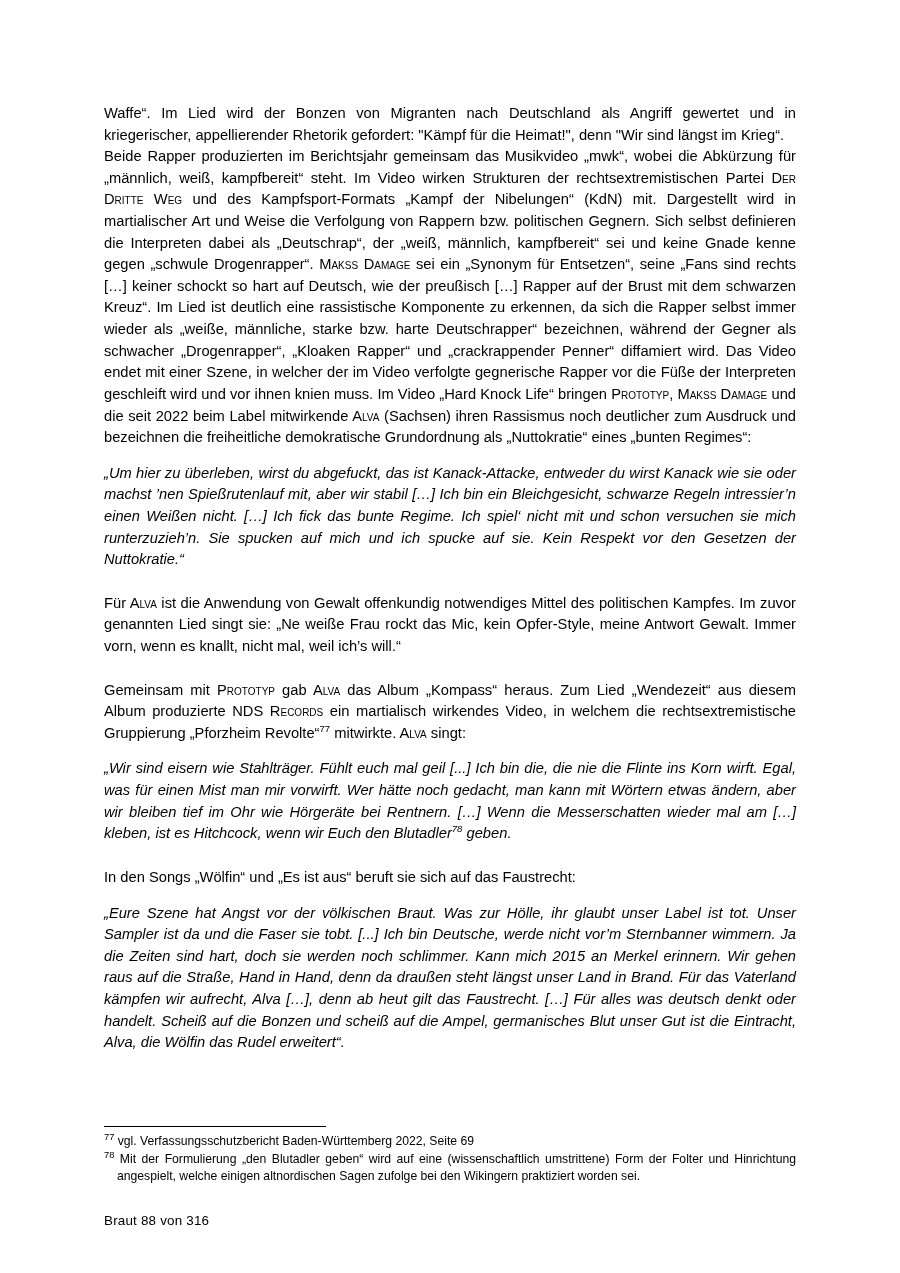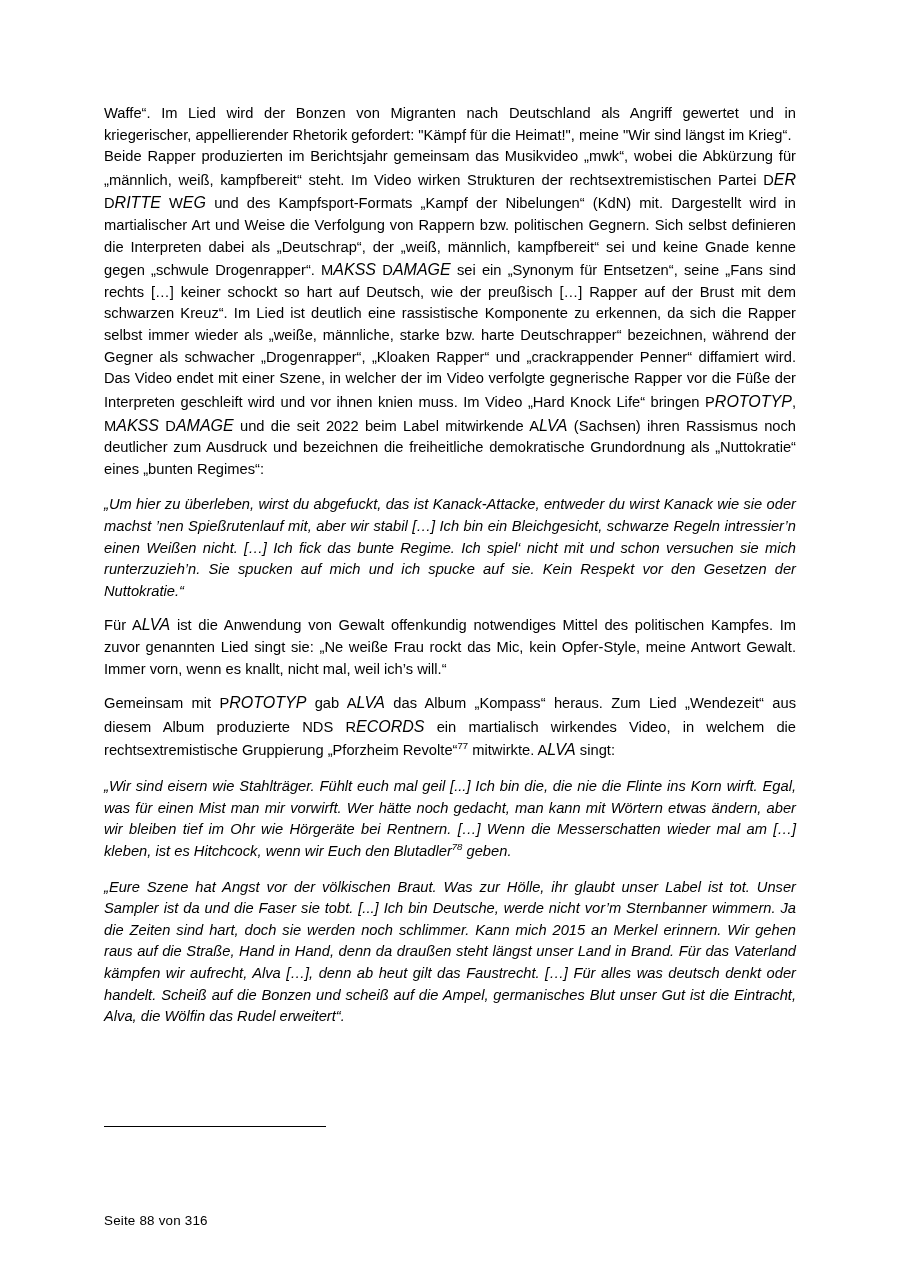--- a/index.html
+++ b/index.html
@@ -35,29 +35,29 @@
   }
   .body-para {
     margin-bottom: 0;
   }
   .quote-para {
     font-style: italic;
     margin-top: 14px;
     margin-bottom: 0;
   }
   .gap-para {
-    margin-top: 11px;
+    margin-top: 22px;
   }
   .i { }
   
   .sc-man {
     font-size: 14.7px;
   }
   .sc-man .c1 { font-size: 14.7px; }
-  .sc-man .rest { font-size: 16px; font-style: italic; }
+  .sc-man .rest { font-size: 10px; }
   sup {
     font-size: 9.6px;
     vertical-align: super;
     line-height: 0;
   }
   .footnote-rule {
     position: absolute;
     left: 104px;
     top: 1126px;
     width: 222px;
@@ -93,31 +93,34 @@
     letter-spacing: 0.2px;
   }
   .page-footer b { font-weight: normal; }
 </style>
 </head>
 <body>
 
 <div class="page">
 
   <div class="content">
-      <p class="body-para"><span class="i">Waffe“.</span><span> Im Lied wird der Bonzen von Migranten nach Deutschland als Angriff gewertet und in kriegerischer, appellierender Rhetorik gefordert: </span><span class="i">"Kämpf für die Heimat!"</span><span>, meine </span><span class="i">"Wir sind längst im Krieg“.</span></p>
+      <p class="body-para"><span class="i">Waffe“.</span><span> Im Lied wird der Bonzen von Migranten nach Deutschland als Angriff gewertet und in kriegerischer, appellierender Rhetorik gefordert: </span><span class="i">"Kämpf für die Heimat!"</span><span>, denn </span><span class="i">"Wir sind längst im Krieg“.</span></p>
       <p class="body-para"><span>Beide Rapper produzierten im Berichtsjahr gemeinsam das Musikvideo „mwk“, wobei die Abkürzung für </span><span class="i">„männlich, weiß, kampfbereit“</span><span> steht. Im Video wirken Strukturen der rechtsextremistischen Partei </span><span class="sc-man"><span class="c1">D</span><span class="rest">ER</span> <span class="c1">D</span><span class="rest">RITTE</span> <span class="c1">W</span><span class="rest">EG</span></span><span> und des Kampfsport-Formats „Kampf der Nibelungen“ (KdN) mit. Dargestellt wird in martialischer Art und Weise die Verfolgung von Rappern bzw. politischen Gegnern. Sich selbst definieren die Interpreten dabei als „Deutschrap“, der </span><span class="i">„weiß, männlich, kampfbereit“</span><span> sei und keine Gnade kenne gegen </span><span class="i">„schwule Drogenrapper“.</span><span> </span><span class="sc-man"><span class="c1">M</span><span class="rest">AKSS</span> <span class="c1">D</span><span class="rest">AMAGE</span></span><span> sei ein </span><span class="i">„Synonym für Entsetzen“,</span><span> seine </span><span class="i">„Fans sind rechts […] keiner schockt so hart auf Deutsch, wie der preußisch […] Rapper auf der Brust mit dem schwarzen Kreuz“.</span><span> Im Lied ist deutlich eine rassistische Komponente zu erkennen, da sich die Rapper selbst immer wieder als „weiße, männliche, starke bzw. harte Deutschrapper“ bezeichnen, während der Gegner als schwacher </span><span class="i">„Drogenrapper“, „Kloaken Rapper“</span><span> und </span><span class="i">„crackrappender Penner“</span><span> diffamiert wird. Das Video endet mit einer Szene, in welcher der im Video verfolgte gegnerische Rapper vor die Füße der Interpreten geschleift wird und vor ihnen knien muss. Im Video </span><span class="i">„Hard Knock Life“</span><span> bringen </span><span class="sc-man"><span class="c1">P</span><span class="rest">ROTOTYP</span></span><span>, </span><span class="sc-man"><span class="c1">M</span><span class="rest">AKSS</span> <span class="c1">D</span><span class="rest">AMAGE</span></span><span> und die seit 2022 beim Label mitwirkende </span><span class="sc-man"><span class="c1">A</span><span class="rest">LVA</span></span><span> (Sachsen) ihren Rassismus noch deutlicher zum Ausdruck und bezeichnen die freiheitliche demokratische Grundordnung als </span><span class="i">„Nuttokratie“</span><span> eines </span><span class="i">„bunten Regimes“:</span></p>
       <p class="quote-para"><span class="i">„Um hier zu überleben, wirst du abgefuckt, das ist Kanack-Attacke, entweder du wirst Kanack wie sie oder machst ’nen Spießrutenlauf mit, aber wir stabil […] Ich bin ein Bleichgesicht, schwarze Regeln intressier’n einen Weißen nicht. […] Ich fick das bunte Regime. Ich spiel‘ nicht mit und schon versuchen sie mich runterzuzieh’n. Sie spucken auf mich und ich spucke auf sie. Kein Respekt vor den Gesetzen der Nuttokratie.“</span></p>
       <p class="gap-para"><span>Für </span><span class="sc-man"><span class="c1">A</span><span class="rest">LVA</span></span><span> ist die Anwendung von Gewalt offenkundig notwendiges Mittel des politischen Kampfes. Im zuvor genannten Lied singt sie: </span><span class="i">„Ne weiße Frau rockt das Mic, kein Opfer-Style, meine Antwort Gewalt. Immer vorn, wenn es knallt, nicht mal, weil ich’s will.“</span></p>
       <p class="gap-para"><span>Gemeinsam mit </span><span class="sc-man"><span class="c1">P</span><span class="rest">ROTOTYP</span></span><span> gab </span><span class="sc-man"><span class="c1">A</span><span class="rest">LVA</span></span><span> das Album </span><span class="i">„Kompass“</span><span> heraus. Zum Lied </span><span class="i">„Wendezeit“</span><span> aus diesem Album produzierte NDS </span><span class="sc-man"><span class="c1">R</span><span class="rest">ECORDS</span></span><span> ein martialisch wirkendes Video, in welchem die rechtsextremistische Gruppierung „Pforzheim Revolte“</span><sup>77</sup><span> mitwirkte. </span><span class="sc-man"><span class="c1">A</span><span class="rest">LVA</span></span><span> singt:</span></p>
       <p class="quote-para"><span class="i">„Wir sind eisern wie Stahlträger. Fühlt euch mal geil [...] Ich bin die, die nie die Flinte ins Korn wirft. Egal, was für einen Mist man mir vorwirft. Wer hätte noch gedacht, man kann mit Wörtern etwas ändern, aber wir bleiben tief im Ohr wie Hörgeräte bei Rentnern. […] Wenn die Messerschatten wieder mal am […] kleben, ist es Hitchcock, wenn wir Euch den Blutadler</span><sup>78</sup><span class="i"> geben.</span></p>
+      <p class="gap-para"><span>In den Songs </span><span class="i">„Wölfin“</span><span> und </span><span class="i">„Es ist aus“</span><span> beruft sie sich auf das Faustrecht:</span></p>
       <p class="quote-para"><span class="i">„Eure Szene hat Angst vor der völkischen Braut. Was zur Hölle, ihr glaubt unser Label ist tot. Unser Sampler ist da und die Faser sie tobt. [...] Ich bin Deutsche, werde nicht vor’m Sternbanner wimmern. Ja die Zeiten sind hart, doch sie werden noch schlimmer. Kann mich 2015 an Merkel erinnern. Wir gehen raus auf die Straße, Hand in Hand, denn da draußen steht längst unser Land in Brand. Für das Vaterland kämpfen wir aufrecht, Alva […], denn ab heut gilt das Faustrecht. […] Für alles was deutsch denkt oder handelt. Scheiß auf die Bonzen und scheiß auf die Ampel, germanisches Blut unser Gut ist die Eintracht, Alva, die Wölfin das Rudel erweitert“.</span></p>
     </div>
 
   <div class="footnote-rule"></div>
 
   <div class="footnotes">
+      <p class="fn"><span class="fn-num">77</span><span> vgl. Verfassungsschutzbericht Baden-Württemberg 2022, Seite 69</span></p>
+      <p class="fn fn-indent"><span class="fn-num">78</span><span> Mit der Formulierung „den Blutadler geben“ wird auf eine (wissenschaftlich umstrittene) Form der Folter und Hinrichtung angespielt, welche einigen altnordischen Sagen zufolge bei den Wikingern praktiziert worden sei.</span></p>
     </div>
 
   <div class="page-footer">
-    <span>Seite </span><b>88</b><span> von </span><b>316</b>
+    <span>Braut </span><b>88</b><span> von </span><b>316</b>
   </div>
 
 </div>
 
 </body></html>

